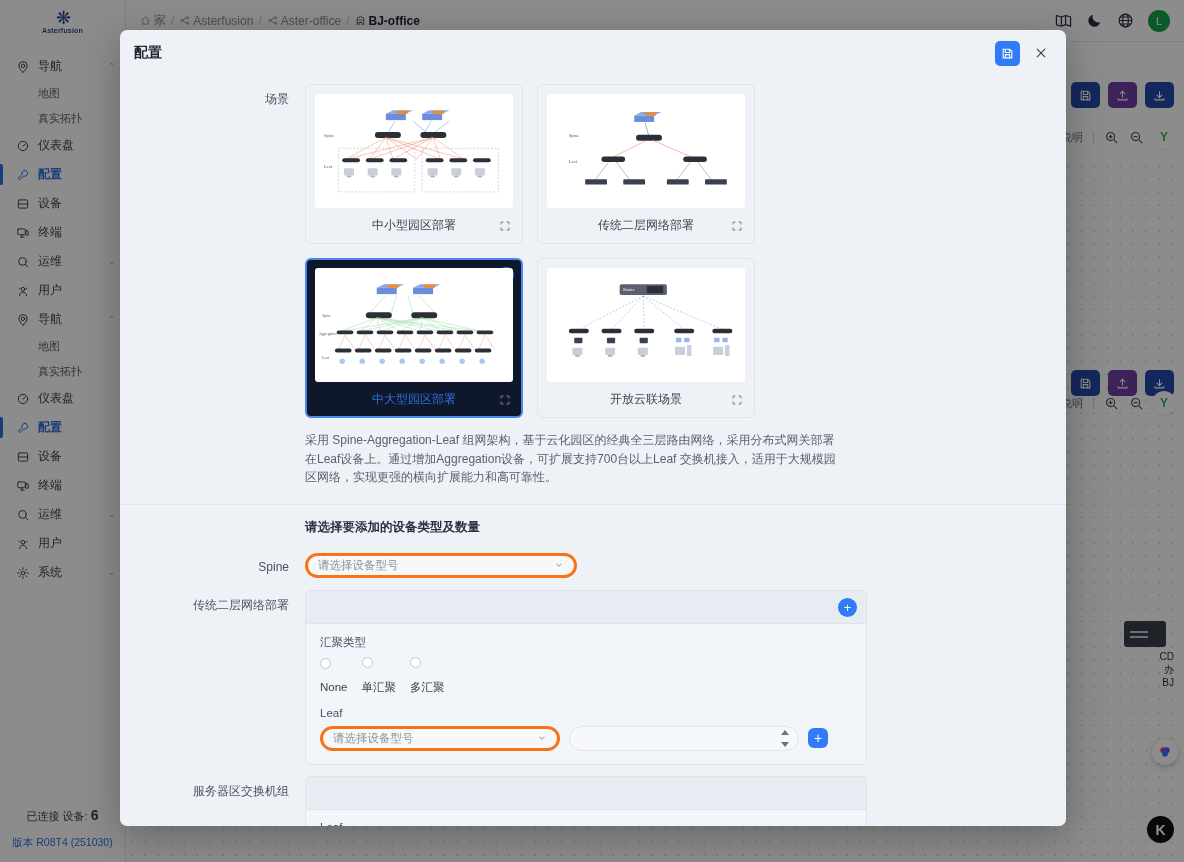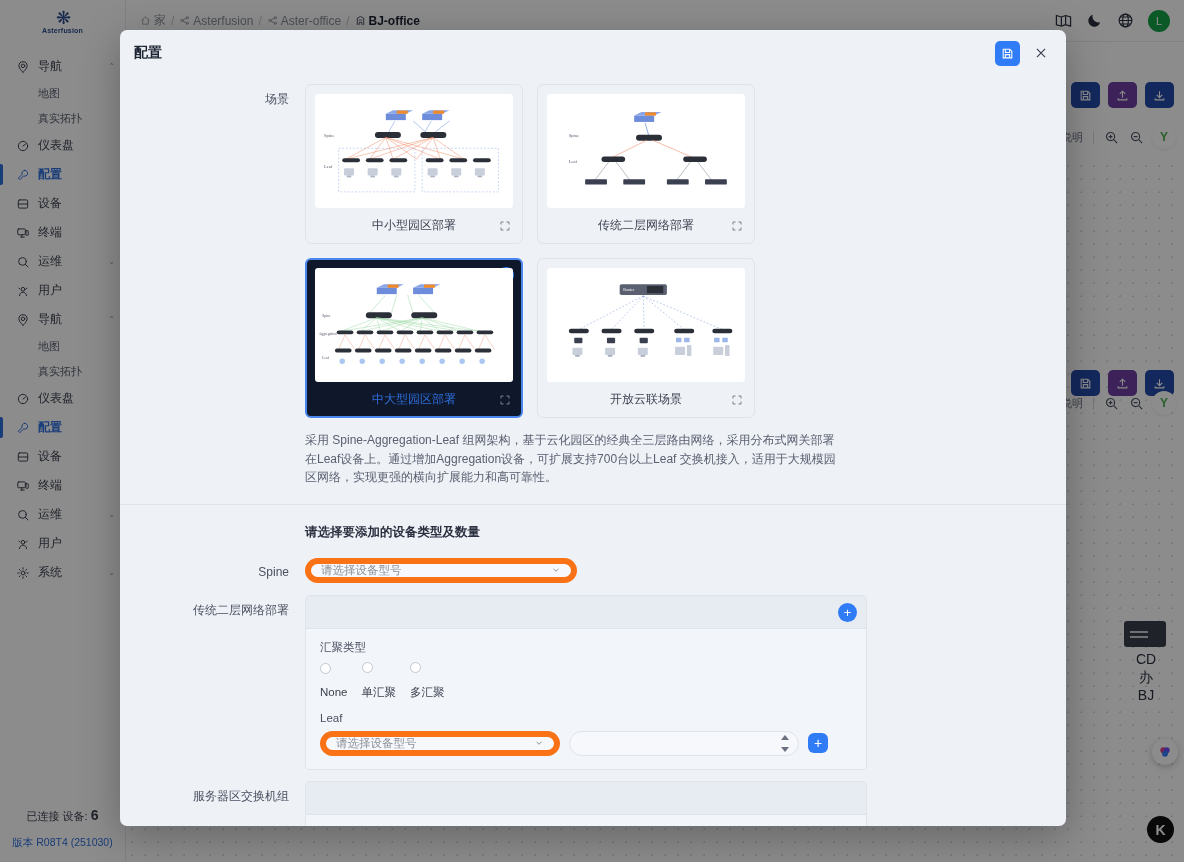--- a/index.html
+++ b/index.html
@@ -105,22 +105,22 @@
   }
   .node-thumb {
     position: absolute; width: 42px; height: 26px; background: #3a3f4a;
     border-radius: 3px;
   }
   .node-thumb::after {
     content: ""; position: absolute; left: 6px; top: 10px; width: 18px;
     height: 2px; background: #c9ccd2; box-shadow: 0 5px 0 #c9ccd2;
   }
   .node-caption {
-    position: absolute; font-size: 14px; color: #2b3040; line-height: 1.3;
-    text-align: center; width: 56px;
+    position: absolute; font-size: 10px; color: #2b3040; line-height: 1.3;
+    text-align: right; width: 56px;
   }
   .float-ai {
     position: absolute; right: 6px; top: 697px; width: 26px; height: 26px;
     border-radius: 50%; background: #fff; box-shadow: 0 2px 7px rgba(0,0,0,.22);
     display: flex; align-items: center; justify-content: center; cursor: pointer;
   }
   .float-k {
     position: absolute; right: 10px; top: 774px; width: 27px; height: 27px;
     border-radius: 50%; background: #111; color: #fff; font-size: 14px;
     font-weight: bold; display: flex; align-items: center; justify-content: center;
@@ -194,25 +194,25 @@
   }
   .check-badge svg { width: 9px; height: 9px; }
 
   .scene-desc {
     margin: 13px 0 0 185px; width: 540px;
     font-size: 12px; line-height: 1.55; color: #5a6070;
   }
   .divider { height: 1px; background: #dfe3ea; margin: 17px 0 0; }
 
   .sub-title {
-    margin: 19px 0 0 185px; font-size: 12.5px; font-weight: bold; color: #2b3040;
+    margin: 14px 0 0 185px; font-size: 12.5px; font-weight: bold; color: #2b3040;
   }
 
   .fld-select {
-    height: 25px; border: 6px solid #f97316; border-radius: 13px;
+    height: 25px; border: 3px solid #f97316; border-radius: 13px;
     background: #f6f8fb; display: flex; align-items: center;
     padding: 0 10px; font-size: 11.5px; color: #8b9099; cursor: pointer;
   }
   .fld-select .caret { margin-left: auto; width: 10px; height: 10px; color: #8b9099; }
 
   .group-box {
     background: #e7ebf2; border: 1px solid #dfe3ea; border-radius: 5px;
     width: 562px; overflow: hidden;
   }
   .group-head { height: 32px; position: relative; }

